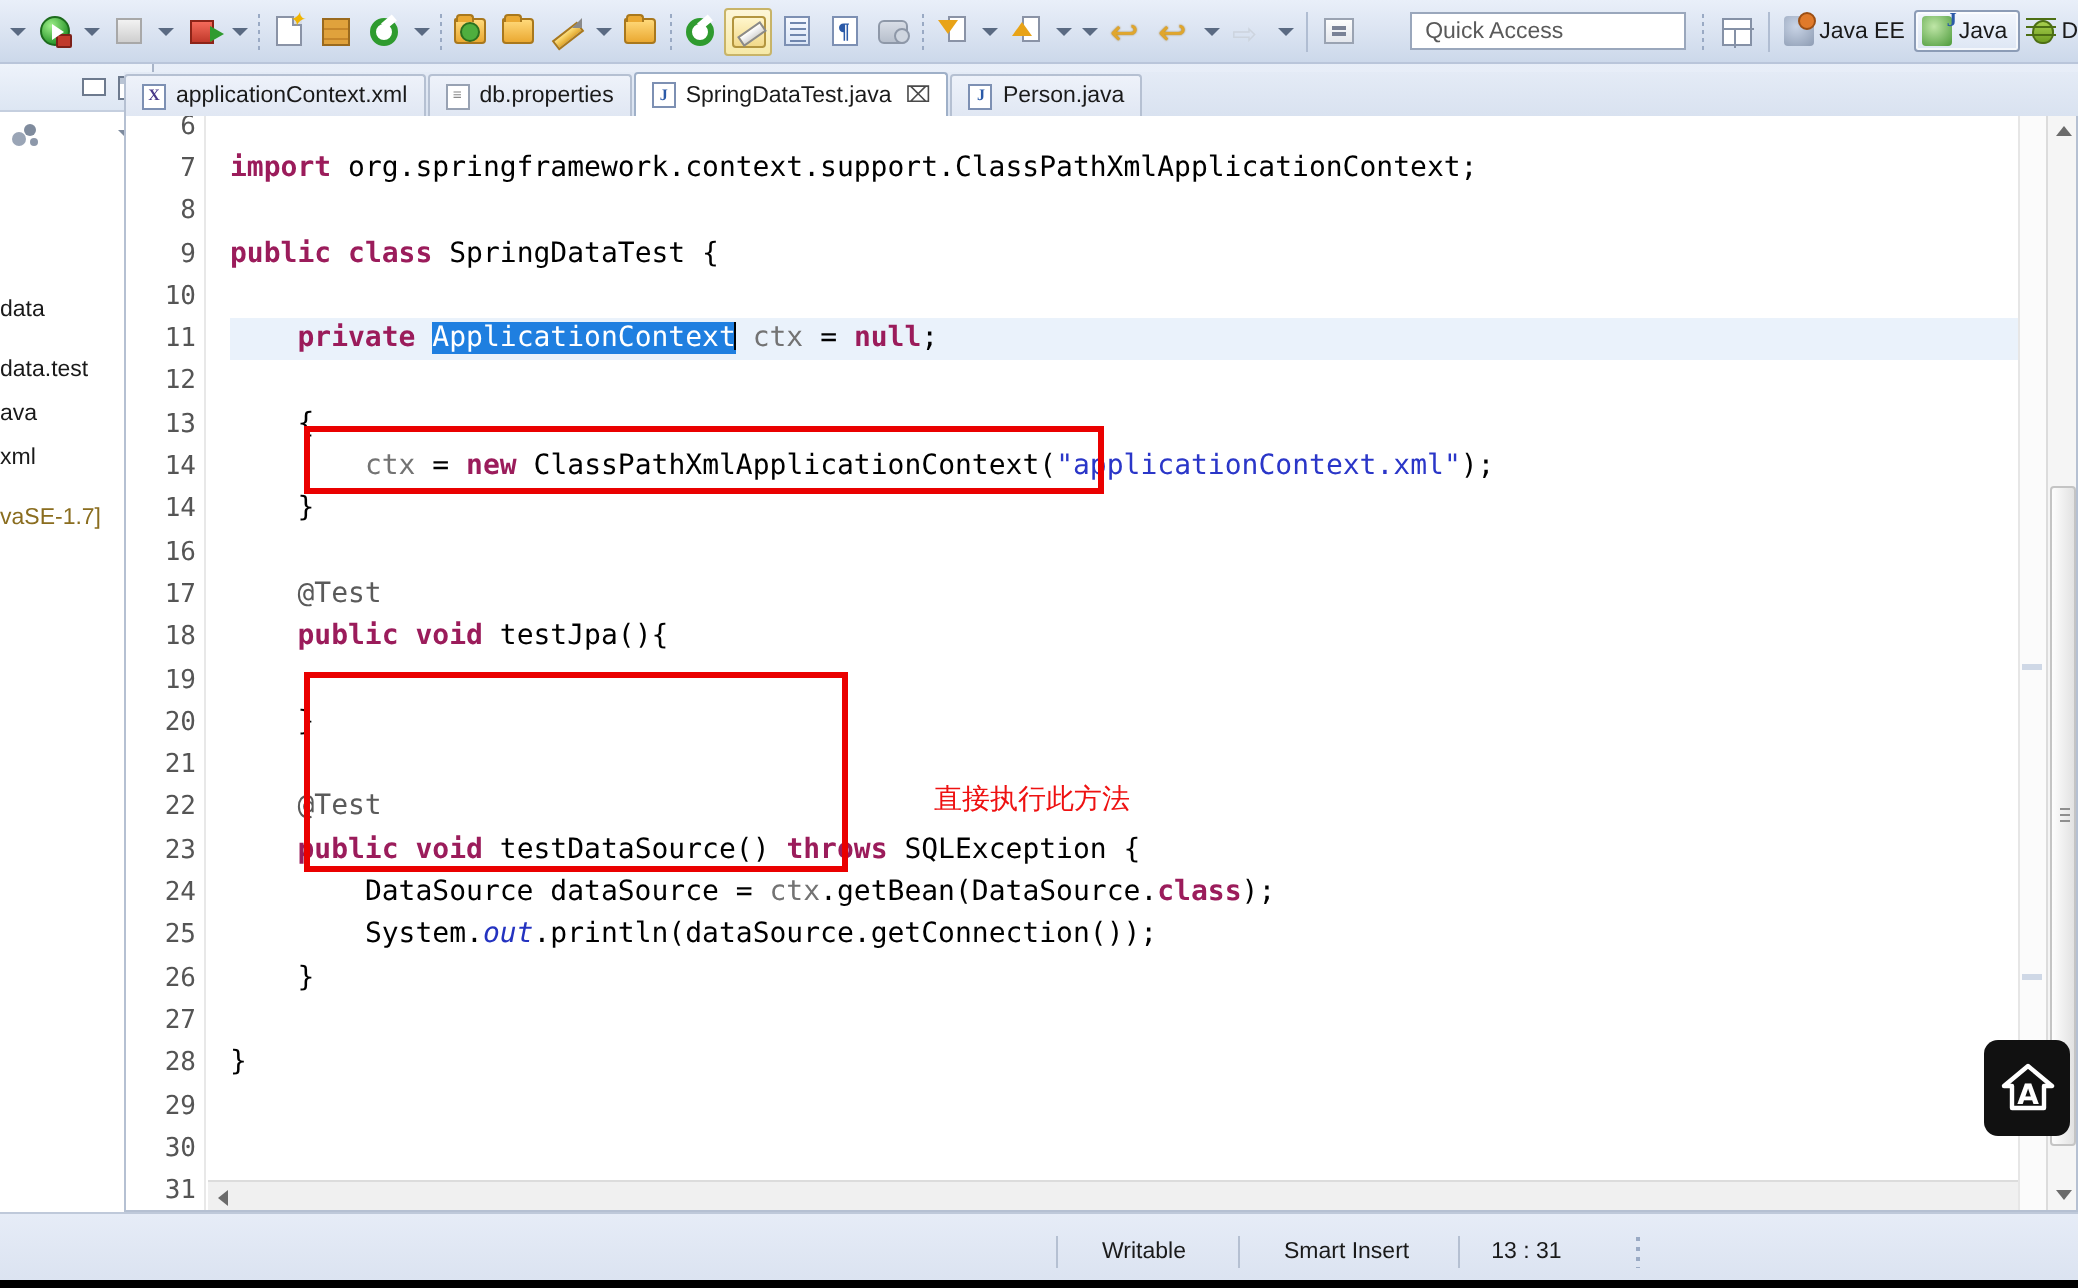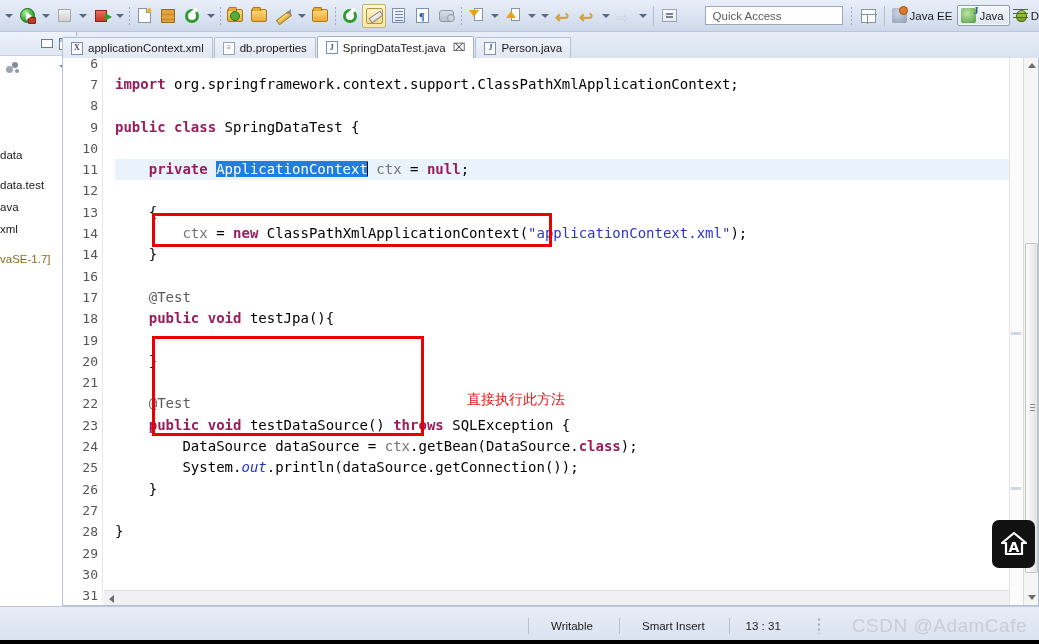--- a/index.html
+++ b/index.html
@@ -596,17 +596,16 @@
 
   <div class="statusbar">
     <div style="width:528px"></div>
     <div class="sb-sep" style="margin:0 0 0 0;"></div>
     <div style="margin-left:22px;">Writable</div>
     <div class="sb-sep" style="margin-left:26px;margin-right:0;"></div>
     <div style="margin-left:22px;">Smart Insert</div>
     <div class="sb-sep" style="margin-left:24px;margin-right:0;"></div>
     <div style="margin-left:16px;">13 : 31</div>
     <div class="sb-dots" style="margin-left:36px;"></div>
-    <div class="watermark">CSDN @AdamCafe</div>
   </div>
 
   <div class="bottom-black"></div>
 </div>
 
 </body></html>

